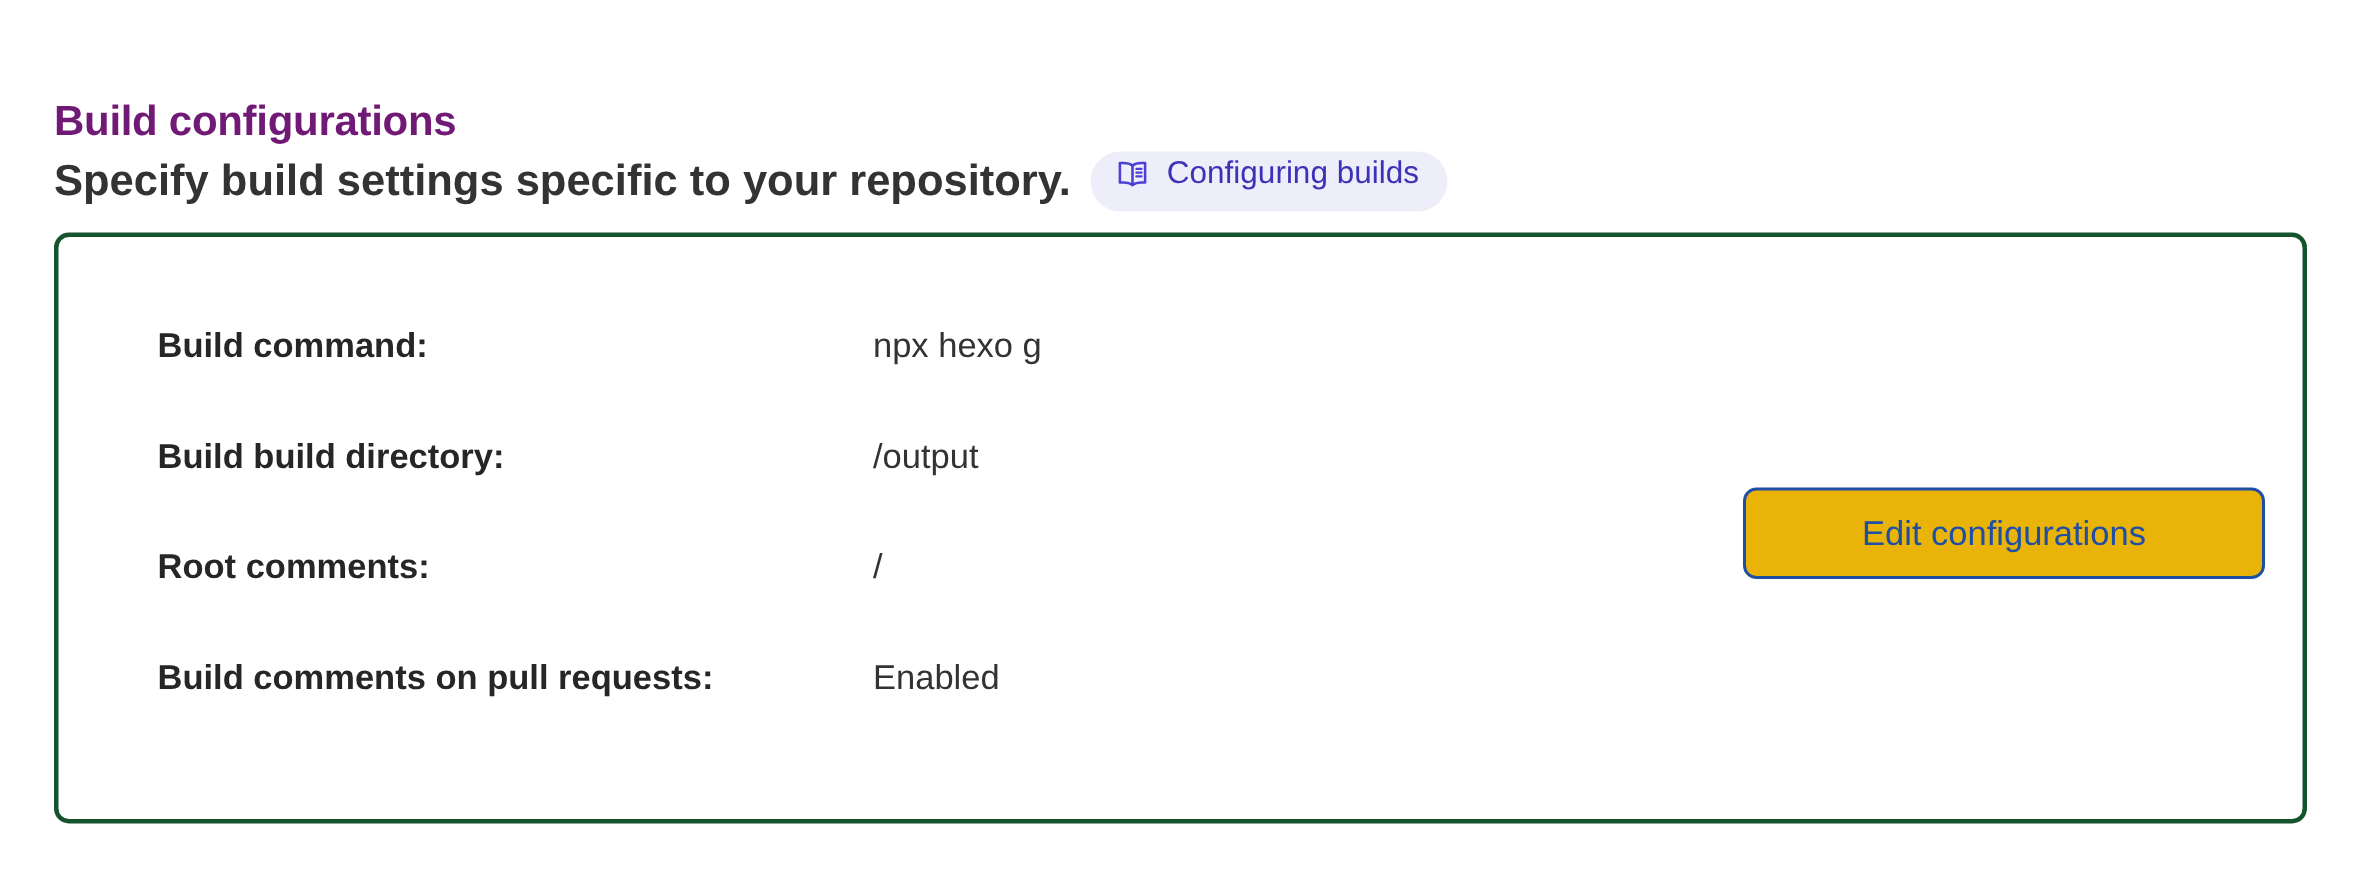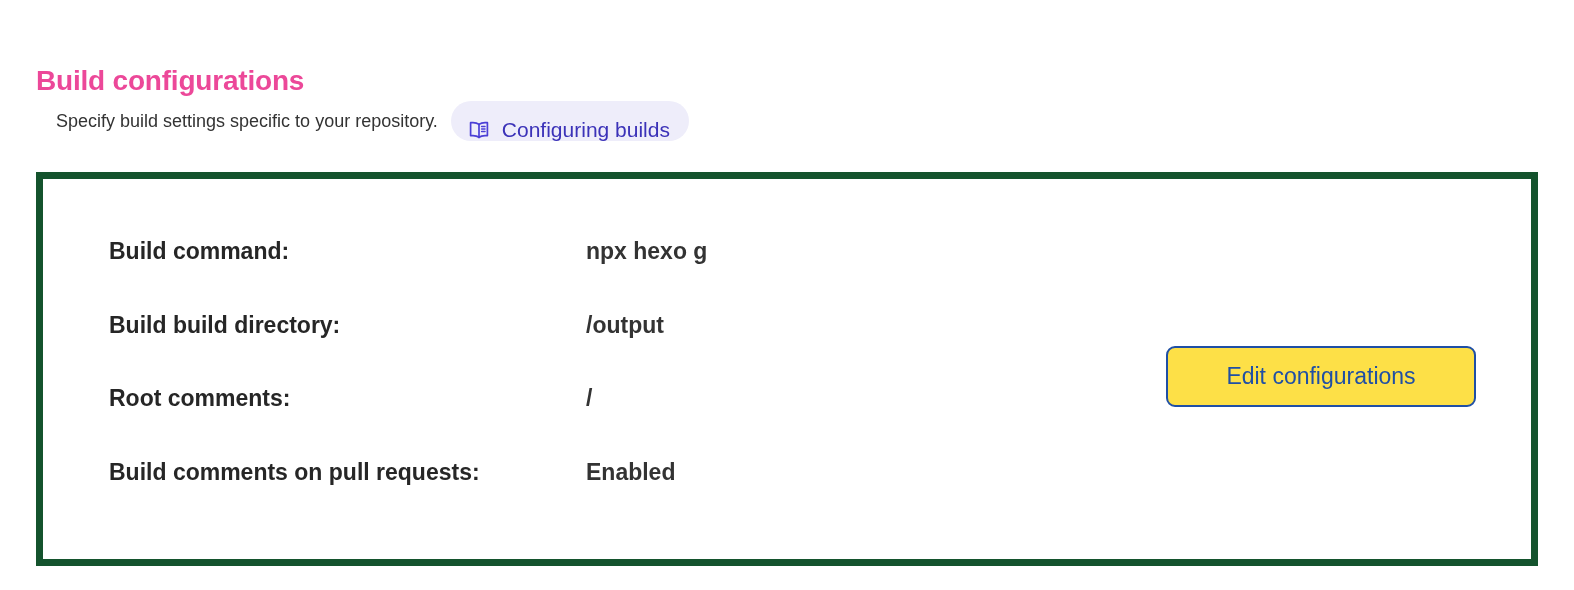--- a/index.html
+++ b/index.html
@@ -26,51 +26,50 @@
 
   
   .section-title {
     position: absolute;
     left: 36px;
     top: 39px;
     font-size: 28px;
     font-weight: bold;
     letter-spacing: -0.2px;
     line-height: 38px;
-    color: #ec4899;
+    color: #701a75;
     white-space: nowrap;
     text-align: center;
   }
 
   .subtitle-row {
     position: absolute;
     left: 36px;
     top: 101px;
     height: 40px;
     display: flex;
     align-items: center;
     gap: 0px;
     white-space: nowrap;
   }
 
   .subtitle-text {
-    font-size: 18px;
+    font-size: 29px;
     line-height: 32px;
     color: #333333;
-    font-weight: normal;
-    margin-left: 20px;
+    font-weight: bold;
   }
 
   .doc-badge {
     margin-left: 13px;
     display: inline-flex;
-    align-items: flex-end;
+    align-items: flex-start;
     gap: 12px;
     height: 40px;
-    padding: 16px 19px 0 17px;
+    padding: 4px 19px 0 17px;
     border-radius: 20px;
     background: #eeedfa;
     text-decoration: none;
     cursor: pointer;
   }
 
   .doc-badge .badge-icon {
     display: inline-flex;
     align-items: center;
     justify-content: center;
@@ -83,25 +82,25 @@
     font-size: 21px;
     line-height: 22px;
     color: #3b32b8;
     font-weight: normal;
   }
 
   
   .config-card {
     position: absolute;
     left: 36px;
-    top: 172px;
+    top: 155px;
     width: 1502px;
     height: 394px;
-    border: 7px solid #14532d;
-    border-radius: 0;
+    border: 3px solid #14532d;
+    border-radius: 10px;
     background: #ffffff;
   }
 
   .config-list {
     position: absolute;
     left: 66px;
     top: 57px;
     width: 1050px;
   }
 
@@ -117,35 +116,35 @@
     font-size: 23px;
     line-height: 30px;
     font-weight: bold;
     color: #262626;
     white-space: nowrap;
   }
 
   .config-value {
     font-size: 23px;
     line-height: 30px;
-    font-weight: bold;
+    font-weight: normal;
     color: #333333;
     white-space: nowrap;
   }
 
   
   .edit-btn {
     position: absolute;
     left: 1123px;
     top: 167px;
-    width: 310px;
+    width: 348px;
     height: 61px;
     border: 2px solid #1f4fa5;
     border-radius: 9px;
-    background: #fde047;
+    background: #eab308;
     color: #1f4fa5;
     font-family: "Liberation Sans", sans-serif;
     font-size: 23px;
     line-height: 23px;
     font-weight: normal;
     cursor: pointer;
     padding: 12px;
     display: flex;
     align-items: center;
     justify-content: center;

